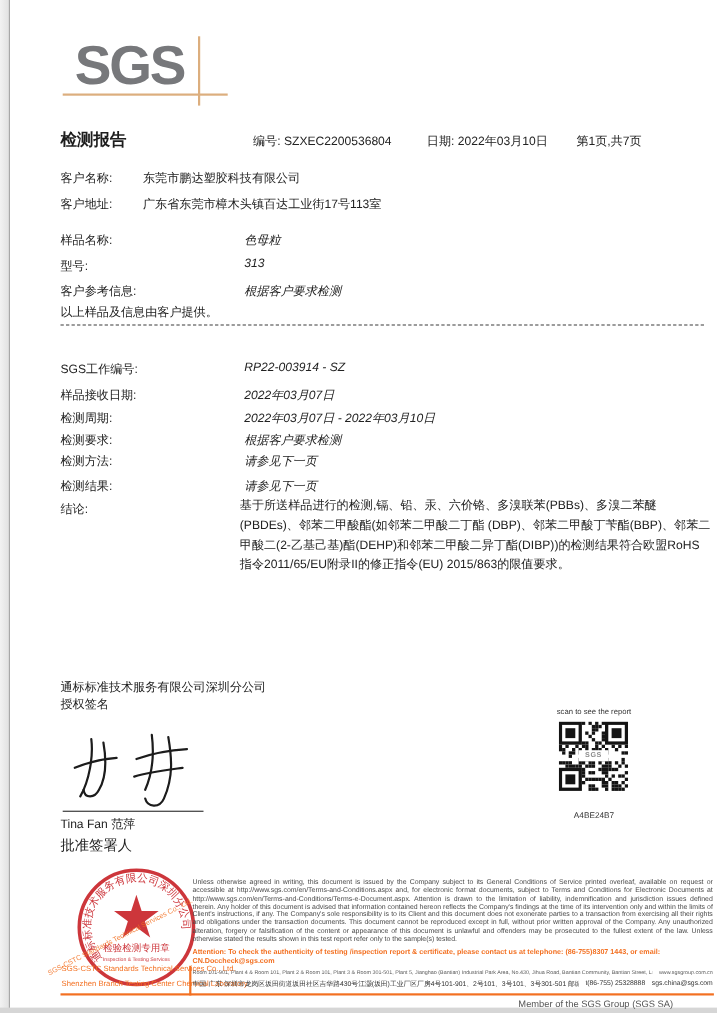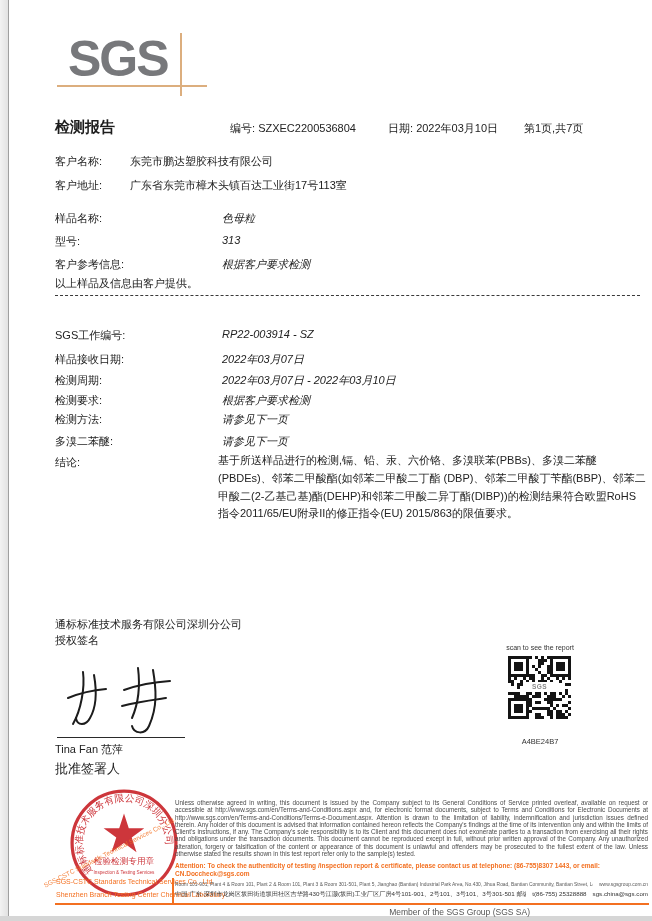--- a/index.html
+++ b/index.html
@@ -48,21 +48,21 @@
       color:#4a4a4a;text-align:justify;}
   .attention{position:absolute;left:175px;top:862px;width:473px;font-size:6.5px;line-height:1.2;
       color:#f37021;font-weight:bold;}
   .addr{position:absolute;left:175px;width:473px;display:flex;color:#5a5a5a;}
   .addr-en{top:882px;font-size:4.9px;}
   .addr-cn{top:890px;font-size:6.2px;color:#333;}
   .addr .grow{flex:1;white-space:nowrap;overflow:hidden;}
   .addr .right{margin-left:6px;white-space:nowrap;}
   .v-orange{position:absolute;left:172px;top:878px;width:2px;height:27px;background:#f37021;}
   .rule-orange{position:absolute;left:55px;top:903px;width:594px;height:2px;background:#f37021;}
-  .member{position:absolute;left:0;top:907px;width:530px;text-align:right;font-size:8.5px;color:#555;}
+  .member{position:absolute;left:0;top:907px;width:612px;text-align:right;font-size:8.5px;color:#555;}
 </style>
 </head>
 <body>
 
 <div class="doc">
   <div class="edge-left"></div>
   <div class="edge-bottom"></div>
 
   <div class="logo">SGS</div>
   <div class="logo-underline"></div>
@@ -113,21 +113,21 @@
   </div>
   <div class="line" style="top:393px">
     <span>检测要求:</span>
     <span class="val-b">根据客户要求检测</span>
   </div>
   <div class="line" style="top:412px">
     <span>检测方法:</span>
     <span class="val-b">请参见下一页</span>
   </div>
   <div class="line" style="top:434px">
-    <span>多溴二苯醚:</span>
+    <span>检测结果:</span>
     <span class="val-b">请参见下一页</span>
   </div>
   <div class="line" style="top:455px">结论:</div>
   <div class="conclusion">基于所送样品进行的检测,镉、铅、汞、六价铬、多溴联苯(PBBs)、多溴二苯醚(PBDEs)、邻苯二甲酸酯(如邻苯二甲酸二丁酯 (DBP)、邻苯二甲酸丁苄酯(BBP)、邻苯二甲酸二(2-乙基己基)酯(DEHP)和邻苯二甲酸二异丁酯(DIBP))的检测结果符合欧盟RoHS指令2011/65/EU附录II的修正指令(EU) 2015/863的限值要求。</div>
 
   <div class="sig-company">通标标准技术服务有限公司深圳分公司</div>
   <div class="sig-auth">授权签名</div>
   <svg class="sig" viewBox="0 0 130 80" xmlns="http://www.w3.org/2000/svg">
     <g fill="none" stroke="#1c1c1c" stroke-width="2" stroke-linecap="round">
       <path d="M10,38 C22,33 36,30 48,29"></path>

